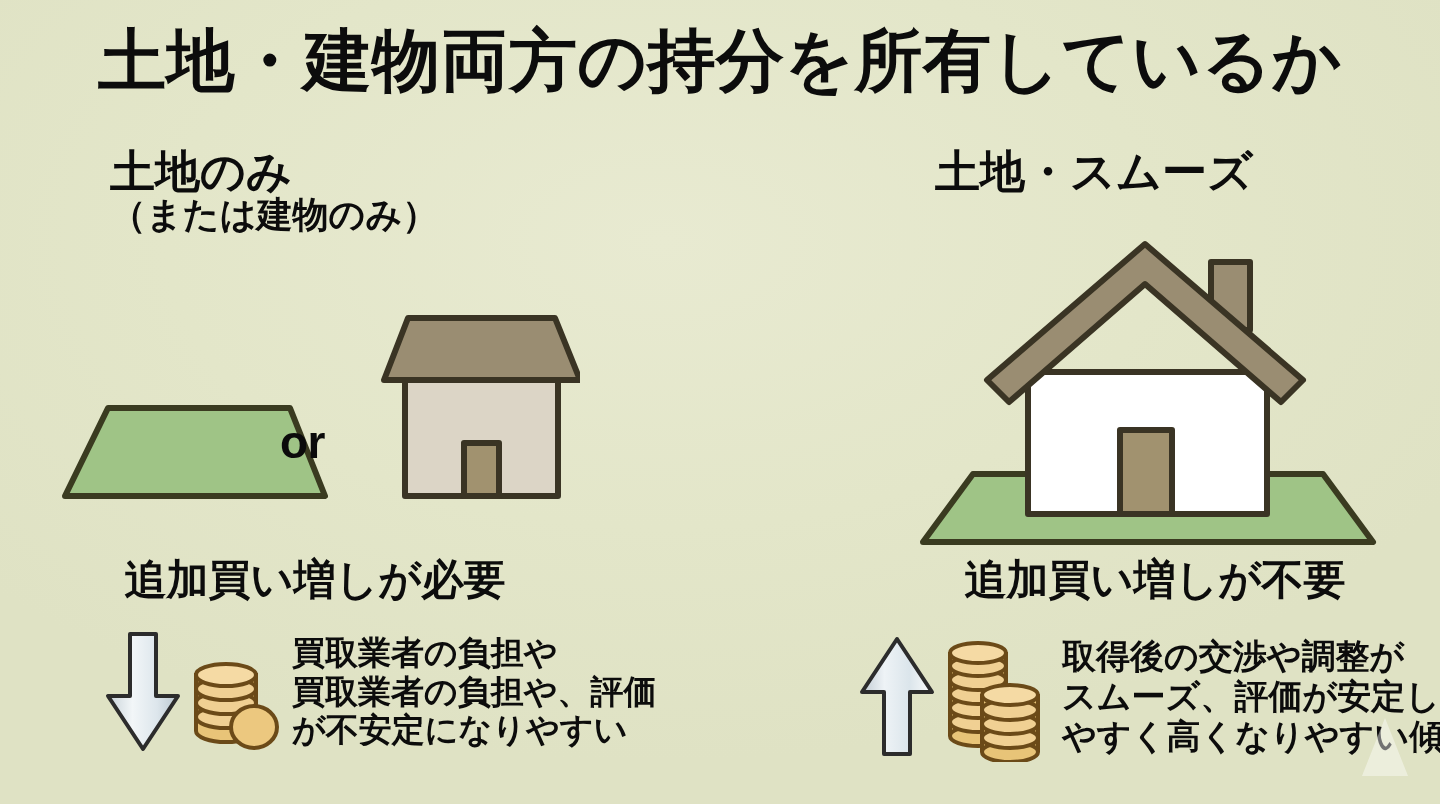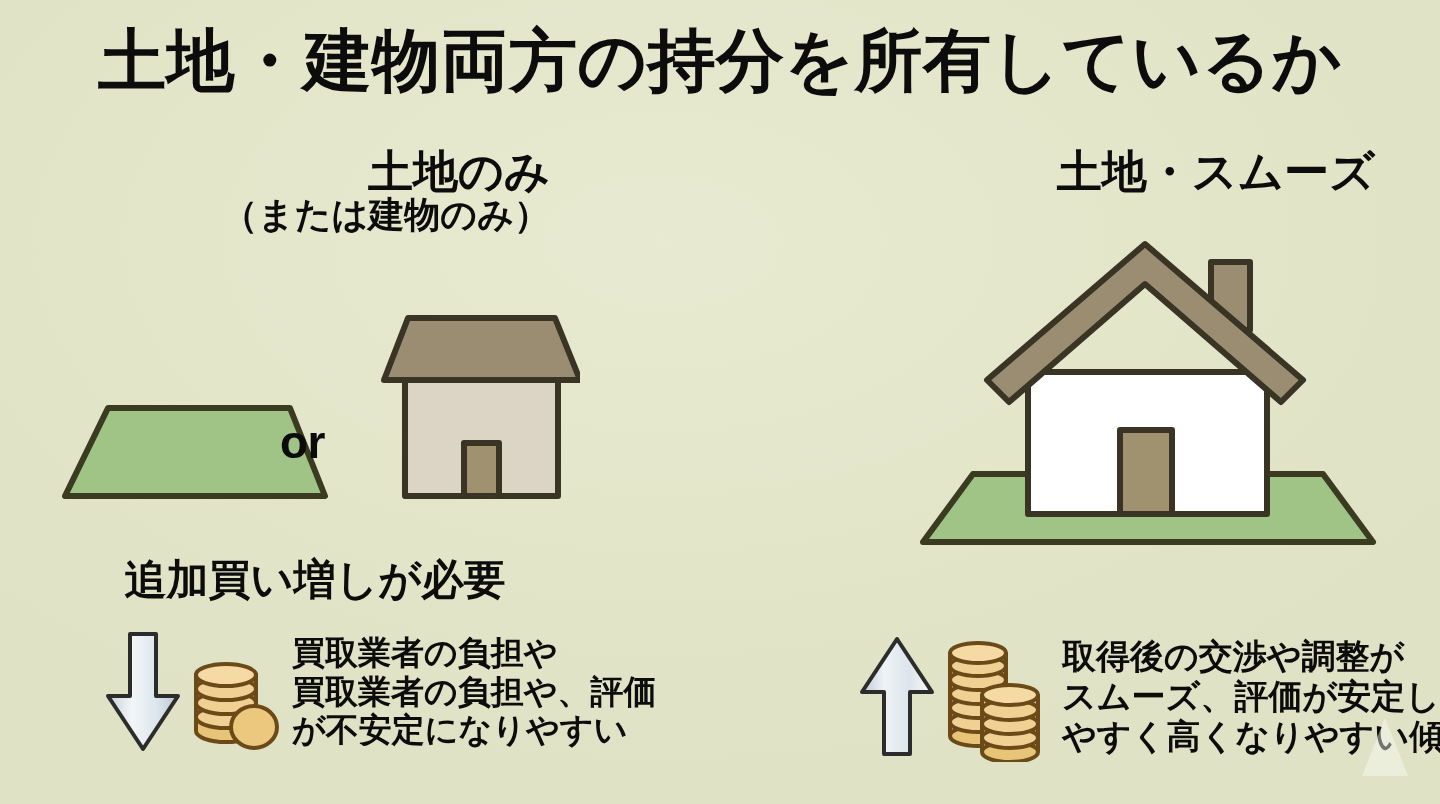--- a/index.html
+++ b/index.html
@@ -31,21 +31,21 @@
     line-height: 1.02;
     font-weight: 900;
     letter-spacing: 0.5px;
     color: #0c0c0c;
     white-space: nowrap;
   }
 
   
   .col-head {
     position: absolute;
-    text-align: right;
+    text-align: left;
     font-weight: 900;
     color: #0c0c0c;
     white-space: nowrap;
   }
   .col-head .main {
     font-size: 45px;
     line-height: 1.06;
     display: block;
   }
   .col-head .sub {
@@ -168,20 +168,21 @@
         <polygon points="133,150 133,292 372,292 372,150" fill="#ffffff" stroke="#3a3424" stroke-width="6" stroke-linejoin="round"></polygon>
 
         <polygon points="250,22 408,158 386,180 250,62 114,180 92,158" fill="#9a8d72" stroke="#3a3424" stroke-width="6" stroke-linejoin="round"></polygon>
 
         <rect x="225" y="208" width="52" height="84" fill="#a1926f" stroke="#3a3424" stroke-width="6" stroke-linejoin="round"></rect>
       </g>
     </svg>
   </div>
 
   <div class="bottom-label" id="left-bottom-label">追加買い増しが必要</div>
+  <div class="bottom-label" id="right-bottom-label">追加買い増しが不要</div>
 
   <div class="detail-row" id="left-detail">
     <div class="arrow-wrap">
       <svg width="78" height="124" viewBox="0 0 78 124" xmlns="http://www.w3.org/2000/svg">
         <defs>
           <linearGradient id="gradDown" x1="0" y1="0" x2="1" y2="0">
             <stop offset="0%" stop-color="#c8d2d8"></stop>
             <stop offset="35%" stop-color="#f2f6f8"></stop>
             <stop offset="70%" stop-color="#dde6ec"></stop>
             <stop offset="100%" stop-color="#b9c6ce"></stop>

